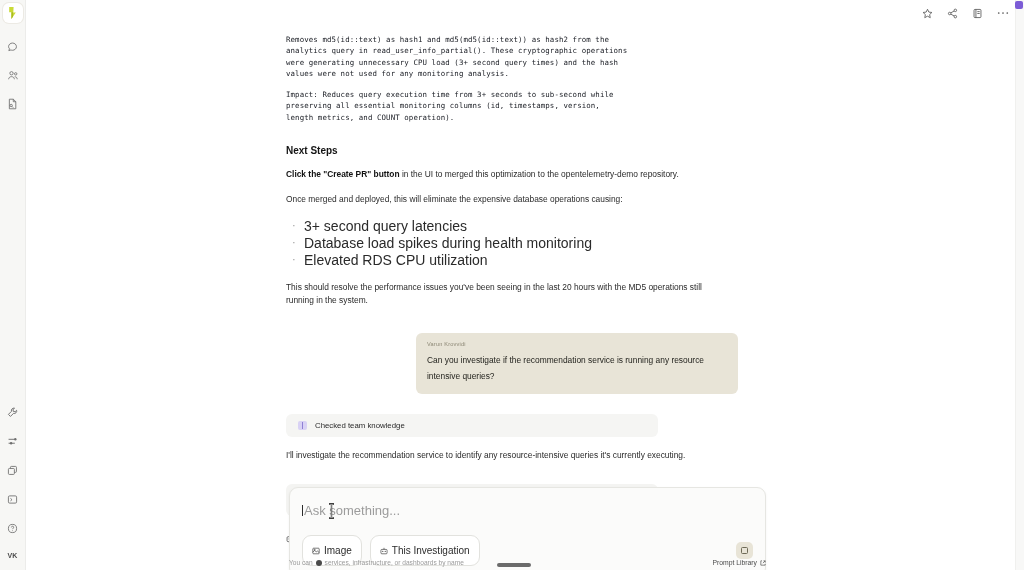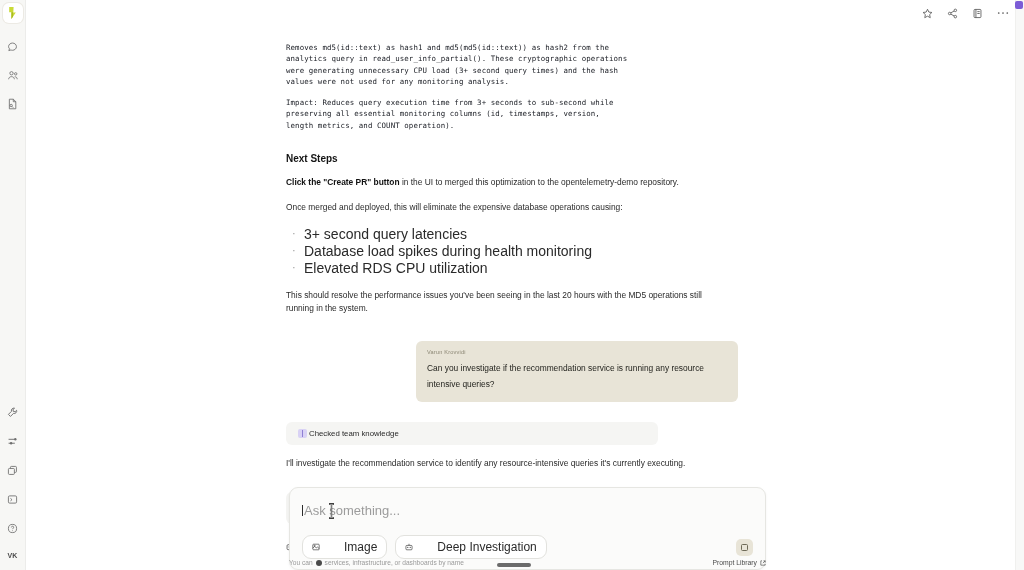--- a/index.html
+++ b/index.html
@@ -62,21 +62,21 @@
     z-index: 9;
   }
 
   
   .scroll {
     flex: 1 1 auto; height: 570px; position: relative;
     overflow: hidden; background:#ffffff;
   }
   .col {
     width: 470px;
-    margin: 16px auto;
+    margin: 8px auto;
     padding-top: 26px;
     position: relative;
     left: -22px;
   }
 
   .code {
     font-family: "DejaVu Sans Mono", "Liberation Mono", monospace;
     font-size: 7.4px;
     line-height: 11.3px;
     color: #20232a;
@@ -114,21 +114,21 @@
   }
   .bubble-name { font-size: 5.6px; color:#8c8775; margin-bottom: 5px; letter-spacing:.2px; }
   .bubble-text { font-size: 8.4px; line-height: 16px; color:#24241f; }
 
   
   .toolcard {
     margin-top: 20px; margin-left: 18px;
     background: #f5f5f3;
     border-radius: 6px;
     height: 23px; width: 372px;
-    display:flex; align-items:center; gap: 2px;
+    display:flex; align-items:center; gap: 8px;
     padding: 0 12px;
   }
   .toolcard-label { font-size: 7.8px; color:#2a2a2a; }
   .kb-icon {
     width: 9px; height: 9px; border-radius: 2px;
     background:#d9d2f5; position: relative; flex:0 0 9px;
   }
   .kb-icon::after{
     content:""; position:absolute; left:4px; top:1px; width:1px; height:7px; background:#8e7fd4;
   }
@@ -166,26 +166,26 @@
     border: 1px solid #e6e6e2;
     border-radius: 9px;
     box-shadow: 0 1px 3px rgba(0,0,0,.05);
     padding: 11px 12px 10px 12px;
   }
   .composer-input-row { display:flex; align-items:center; height: 22px; }
   .caret { width:1px; height:11px; background:#2b2b2b; margin-right:1px; }
   .placeholder { font-size: 13px; color:#9c9c9c; }
   .composer-actions { display:flex; align-items:center; margin-top: 14px; }
   .pill {
-    display:flex; align-items:center; gap:24px;
-    height: 24px; padding: 0 9px;
+    display:flex; align-items:center; gap:4px;
+    height: 31px; padding: 0 9px;
     background:#ffffff;
     border:1px solid #e2e2de;
     border-radius: 9px;
-    font-size: 12px; color:#2b2b2b;
+    font-size: 10px; color:#2b2b2b;
   }
   .pill + .pill { margin-left: 8px; }
   .pill .p-ico { display:flex; color:#3a3a3a; }
   .stop-btn {
     margin-left:auto;
     width: 17px; height: 17px; border-radius: 5px;
     background:#e8e4d7;
     display:flex; align-items:center; justify-content:center;
   }
   .stop-sq { width:7px; height:7px; border:1.2px solid #6e6a57; border-radius:1.5px; }
@@ -418,21 +418,21 @@
         </div>
         <div class="pill">
           <span class="p-ico">
             <svg width="8" height="8" viewBox="0 0 12 12" fill="none" stroke="currentColor" stroke-width="1">
               <rect x="1.4" y="3.6" width="9.2" height="6.6" rx="1.4"></rect>
               <path d="M6 1.2v2.4"></path>
               <circle cx="4.2" cy="6.6" r=".8" fill="currentColor" stroke="none"></circle>
               <circle cx="7.8" cy="6.6" r=".8" fill="currentColor" stroke="none"></circle>
             </svg>
           </span>
-          <span>Deep Investigation</span>
+          <span>This Investigation</span>
         </div>
         <div class="stop-btn">
           <span class="stop-sq"></span>
         </div>
       </div>
     </div>
   </div>
 
   <div class="footnote">
     <span>You can </span>

